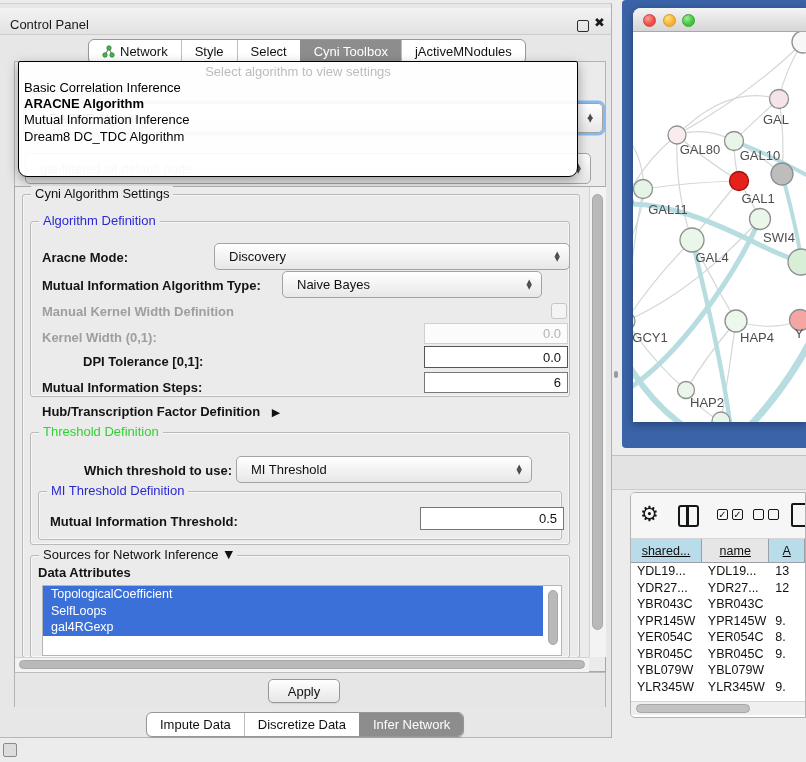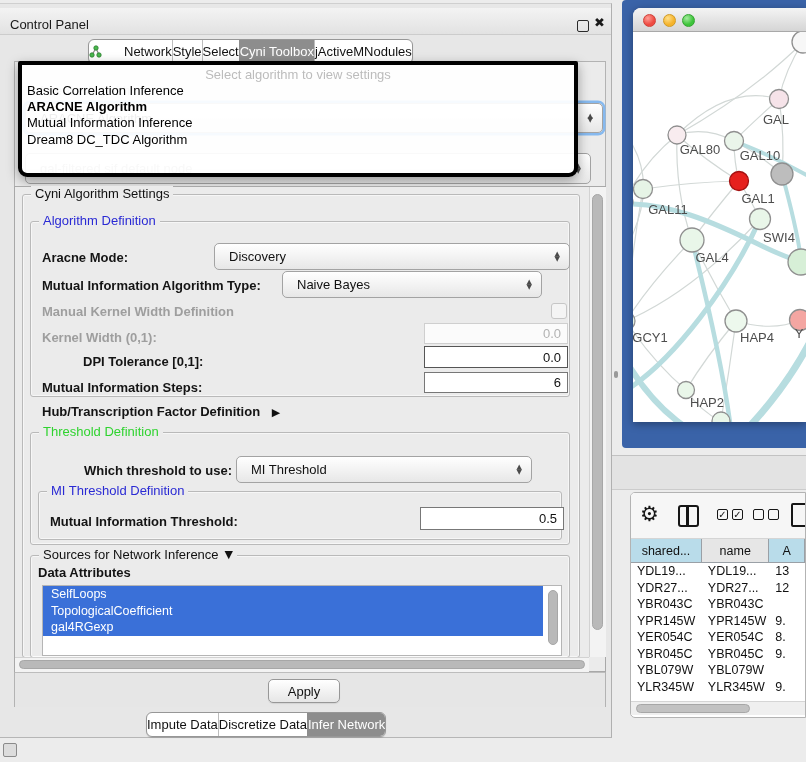--- a/index.html
+++ b/index.html
@@ -10,40 +10,40 @@
   #cp{left:0;top:3px;width:611px;height:733px;background:#e7e7e7;border-right:1px solid #b0b0b0;
       border-top:1px solid #cfcfcf;border-bottom:1px solid #b6b6b6;}
   #cp-titlebar{left:0;top:4px;width:611px;height:26px;background:linear-gradient(#f3f3f3,#e2e2e2);
       border-bottom:1px solid #cccccc;}
   #cp-title{left:10px;top:9px;font-size:13px;color:#1a1a1a;}
   .win-float{left:577px;top:12px;width:10px;height:10px;border:1.6px solid #2b2b2b;border-radius:2px;}
   .win-close{left:594px;top:7px;font-size:13px;font-weight:bold;color:#1a1a1a;font-family:"DejaVu Sans",sans-serif;}
   
   .segwrap{display:flex;border:1px solid #979797;border-radius:6px;overflow:hidden;background:#fff;
       height:23px;box-shadow:0 1px 1px rgba(0,0,0,.12);}
-  .seg{display:flex;align-items:center;justify-content:center;padding:0 0;font-size:13px;color:#111;
-      border-left:1px solid #bdbdbd;white-space:nowrap;cursor:default;gap:17px;}
+  .seg{display:flex;align-items:center;justify-content:center;padding:0 13px;font-size:13px;color:#111;
+      border-left:1px solid #bdbdbd;white-space:nowrap;cursor:default;}
   .seg:first-child{border-left:none;}
   .seg.sel{background:#8d8d8d;color:#fff;border-left-color:#8d8d8d;}
   #tabs-top{left:88px;top:35px;}
   #tabs-bottom{left:146px;top:708px;}
   .net-icon{width:13px;height:13px;margin-right:5px;}
   
   #content{left:14px;top:57px;width:592px;height:646px;background:#ebebeb;border:1px solid #b3b3b3;box-sizing:border-box;}
   
   .combo{position:absolute;border:1px solid #a3a3a3;border-radius:5px;background:linear-gradient(#ffffff,#e7e7e7);
       display:flex;align-items:center;font-size:13px;color:#111;box-sizing:border-box;}
   .combo .ctext{padding-left:14px;white-space:nowrap;overflow:hidden;}
   .combo .arrows{margin-left:auto;padding-right:9px;color:#4a4a4a;font-size:7px;line-height:4.5px;text-align:center;
       font-family:"DejaVu Sans",sans-serif;}
   .combo.focusring{box-shadow:0 0 0 2.5px #86b9ef;}
   .combo.ghost .ctext{color:#9a9a9a;}
   
   #popup{left:18px;top:57px;width:560px;height:116px;background:rgba(255,255,255,0.93);
-      border:4px solid #000000;border-radius:2px 2px 9px 9px;box-shadow:0 4px 12px rgba(0,0,0,.35);box-sizing:border-box;}
+      border:1px solid #000000;border-radius:2px 2px 9px 9px;box-shadow:0 4px 12px rgba(0,0,0,.35);box-sizing:border-box;}
   #popup-hint{text-align:center;font-size:13px;color:#bcbcbc;height:17px;line-height:17px;margin-top:1px;}
   .pop-item{height:16.2px;line-height:16.2px;font-size:13px;color:#000;padding-left:5px;white-space:nowrap;}
   .pop-item.bold{font-weight:bold;}
   
   .gbx{position:absolute;border:1px solid #b9b9b9;border-radius:3px;box-shadow:inset 0 0 0 1px rgba(255,255,255,.55);}
   .gbx>.legend{position:absolute;top:-9px;left:8px;background:#ebebeb;padding:0 4px;font-size:13px;color:#111;
       white-space:nowrap;display:flex;align-items:center;}
   .legend.t-blue{color:#2a2ad4;}
   .legend.t-green{color:#2fd32f;}
   .lbl{position:absolute;font-size:13px;font-weight:bold;color:#141414;white-space:nowrap;}
@@ -83,21 +83,21 @@
   #tbl{left:630px;top:492px;width:176px;height:226px;background:#fff;border:1px solid #b3b3b3;
       border-radius:5px 0 0 5px;box-sizing:border-box;overflow:hidden;}
   #tbl-toolbar{position:absolute;left:0;top:0;width:100%;height:46px;background:#f6f6f6;border-bottom:1px solid #d5d5d5;box-sizing:border-box;}
   .ticon{position:absolute;color:#161616;}
   .gear{left:9px;top:9px;font-size:21px;font-family:"DejaVu Sans",sans-serif;}
   .split-box{left:47px;top:12px;width:17px;height:18px;border:2.4px solid #161616;border-radius:3px;}
   .split-bar{position:absolute;left:6.2px;top:0;width:2.4px;height:100%;background:#161616;}
   .cbp{position:absolute;top:16px;width:11px;height:11px;border:1.7px solid #161616;border-radius:2px;
       font-size:10px;line-height:10px;text-align:center;font-family:"DejaVu Sans",sans-serif;color:#161616;box-sizing:border-box;}
   .doc-box{left:160px;top:10px;width:15px;height:20px;border:2.4px solid #161616;border-radius:2px 6px 2px 2px;}
-  #tbl-header{position:absolute;left:0;top:46px;width:100%;height:24px;display:flex;}
+  #tbl-header{position:absolute;left:0;top:46px;width:100%;height:24px;display:flex;text-decoration:underline;}
   .th{border-right:1px solid #9aa0a6;border-bottom:1px solid #9aa0a6;font-size:12.5px;color:#111;
       display:flex;align-items:center;justify-content:center;box-sizing:border-box;background:#e6e6e6;}
   .th.hl{background:#b9dcea;}
   #tbl-body{position:absolute;left:0;top:70px;width:100%;height:134px;overflow:hidden;}
   .tr{display:flex;height:16.5px;line-height:16.5px;font-size:12.5px;color:#111;}
   .td{white-space:nowrap;overflow:hidden;box-sizing:border-box;padding-left:6px;}
   #tbl-hscroll{position:absolute;left:0;top:208px;width:100%;height:14px;background:#efefef;border-top:1px solid #d5d5d5;box-sizing:border-box;}
   
   #corner-icon{left:3px;top:743px;width:12px;height:12px;border:1.4px solid #8a8a8a;border-radius:2px;background:#dcdcdc;}
 </style>
@@ -216,22 +216,22 @@
 
   <div class="abs gbx" style="left:30px;top:551px;width:538px;height:101px;">
     <span class="legend">
       <span>Sources for Network Inference</span>
       <span class="tri" style="margin-left:6px;">▼</span>
     </span>
   </div>
   <span class="lbl" style="left:38px;top:561px;">Data Attributes</span>
   <div id="attr-list" class="abs">
 
-  <div class="attr-item">SelfLoops</div>
-      <div class="attr-item">TopologicalCoefficient</div>
+  <div class="attr-item">TopologicalCoefficient</div>
+      <div class="attr-item">SelfLoops</div>
       <div class="attr-item">gal4RGexp</div>
       <div class="sb-thumb" style="right:3px;top:4px;width:10px;height:55px;"></div>
     </div>
 
   <div class="sb-track-v" style="left:589px;top:183px;width:16px;height:470px;">
     <div class="sb-thumb" style="left:2px;top:7px;width:11px;height:436px;"></div>
   </div>
   <div class="sb-track-h" style="left:15px;top:653px;width:574px;height:14px;">
     <div class="sb-thumb" style="left:4px;top:2px;width:566px;height:9px;"></div>
   </div>

